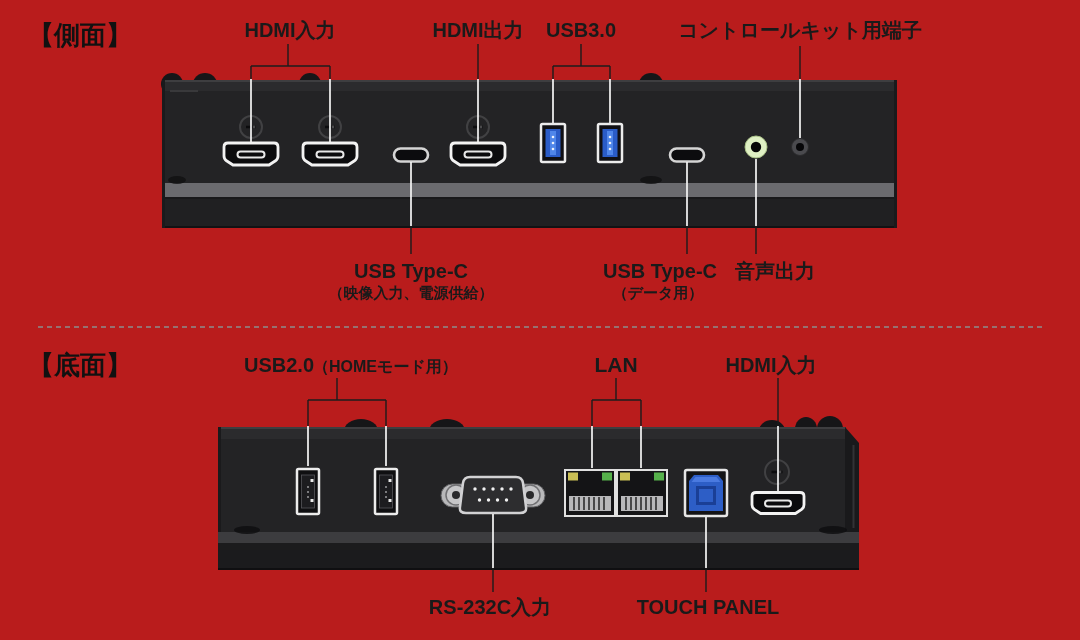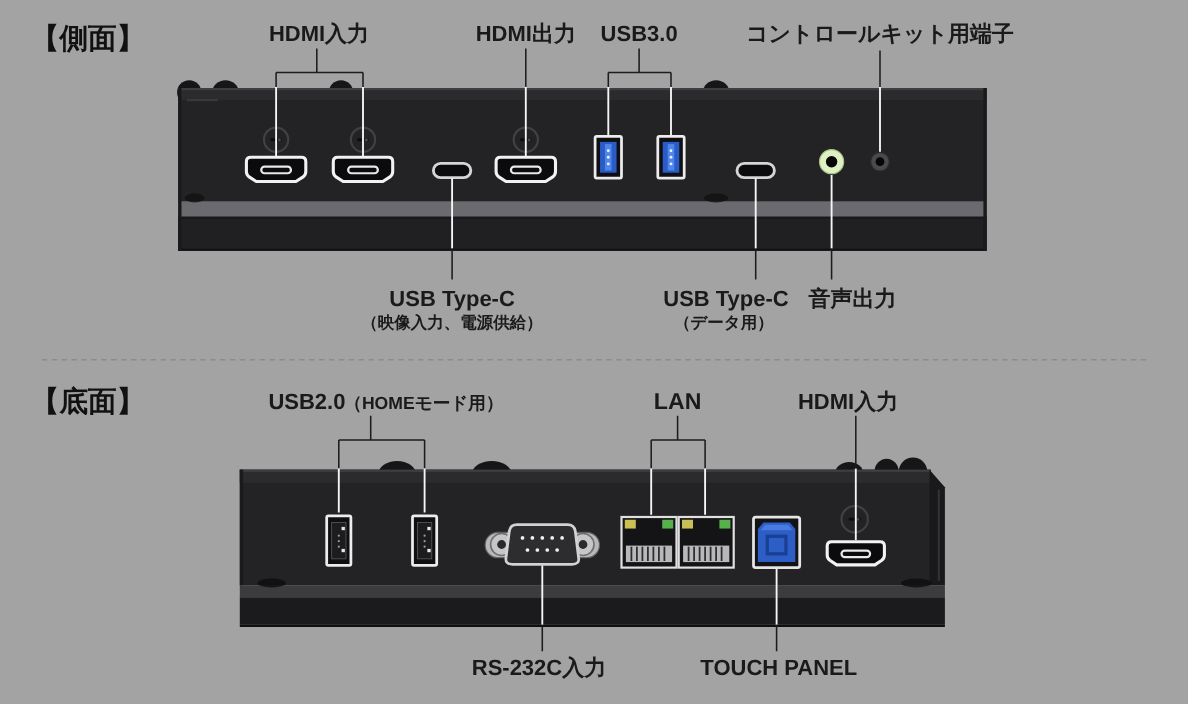--- a/index.html
+++ b/index.html
@@ -1,19 +1,19 @@
 <!DOCTYPE html>
 <html><head>
 <meta charset="utf-8">
 <style>
   html,body{margin:0;padding:0;background:#ffffff;}
   .stage{
     position:relative;
     width:1080px;height:640px;
-    background:#a3a3a3;
+    background:#b91c1c;
     font-family:"Liberation Sans","DejaVu Sans",sans-serif;
     overflow:hidden;
   }
   svg text{
     font-family:"Liberation Sans","DejaVu Sans",sans-serif;
     fill:#1a1a1a;
   }
   .hdr{font-size:26px;font-weight:700;fill:#111;}
   .lbl{font-size:20px;font-weight:600;}
   .lbl-s{font-size:21px;font-weight:600;}

